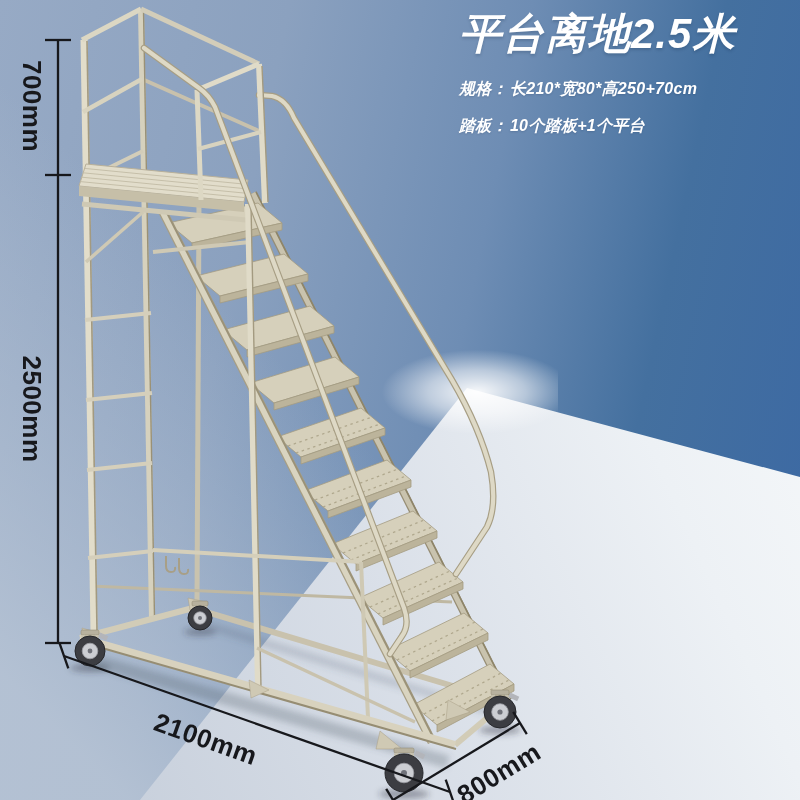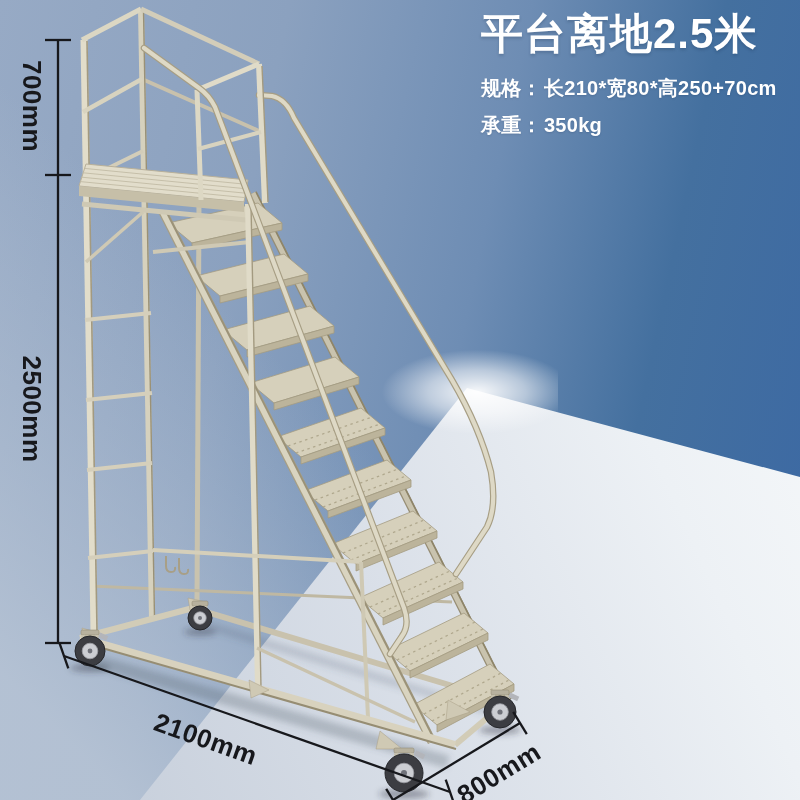--- a/index.html
+++ b/index.html
@@ -10,25 +10,25 @@
       linear-gradient(225deg, rgba(183,196,213,0) 55%, rgba(183,196,213,.9) 92%),
       linear-gradient(102deg, #97aac5 0%, #8ba1bf 30%, #6e8db4 55%, #44709f 75%, #3b68a4 100%);}
   .bg-floor{position:absolute;inset:0;
     background:linear-gradient(246deg, #f8fafb 6%, #edf1f5 30%, #d9dfe8 60%, #c2cbd8 100%);
     clip-path:polygon(467px 388px, 800px 477px, 800px 800px, 140px 800px);}
   .bg-glow{position:absolute;left:378px;top:348px;width:180px;height:88px;
     background:radial-gradient(ellipse at 55% 50%, rgba(255,255,255,.95) 0%, rgba(255,255,255,.55) 35%, rgba(255,255,255,0) 68%);}
   svg.scene{position:absolute;inset:0;width:800px;height:800px;}
 
   
-  .info{position:absolute;left:481px;top:10px;width:316px;color:#fff;}
+  .info{position:absolute;left:459px;top:10px;width:316px;color:#fff;font-style:italic;}
   .title{font-size:42px;font-weight:bold;letter-spacing:1px;white-space:nowrap;
          line-height:1.12;text-shadow:0 2px 3px rgba(20,40,70,.22);}
   .spec-list{margin-top:13px;}
-  .spec-row{font-size:20px;font-weight:bold;line-height:37.4px;white-space:nowrap;
+  .spec-row{font-size:16px;font-weight:bold;line-height:37.4px;white-space:nowrap;
             letter-spacing:.3px;text-shadow:0 1px 2px rgba(20,40,70,.18);}
   .spec-value{margin-left:2px;}
 
   
   .dim{stroke:#17181c;stroke-width:2.3;fill:none;}
   .dimtxt{font-size:26px;font-weight:bold;fill:#17181c;letter-spacing:.5px;}
   text{font-family:"Liberation Sans","DejaVu Sans",sans-serif;}
 </style>
 </head>
 <body>
@@ -247,16 +247,16 @@
           <path d="M386.2,788.9 L399.8,811.1"></path>
       </g>
       <text class="dimtxt" x="500" y="775" text-anchor="middle" dominant-baseline="middle" transform="rotate(-31.5 500 775)">800mm</text>
     </g>
   </svg>
 
   <div class="info">
     <div class="title">平台离地2.5米</div>
     <div class="spec-list">
       <div class="spec-row"><span class="spec-label">规格</span><span>：</span><span class="spec-value">长210*宽80*高250+70cm</span></div>
-      <div class="spec-row"><span class="spec-label">承重</span><span>：</span><span class="spec-value">350kg</span></div>
+      <div class="spec-row"><span class="spec-label">踏板</span><span>：</span><span class="spec-value">10个踏板+1个平台</span></div>
     </div>
   </div>
 </div>
 
 </body></html>

